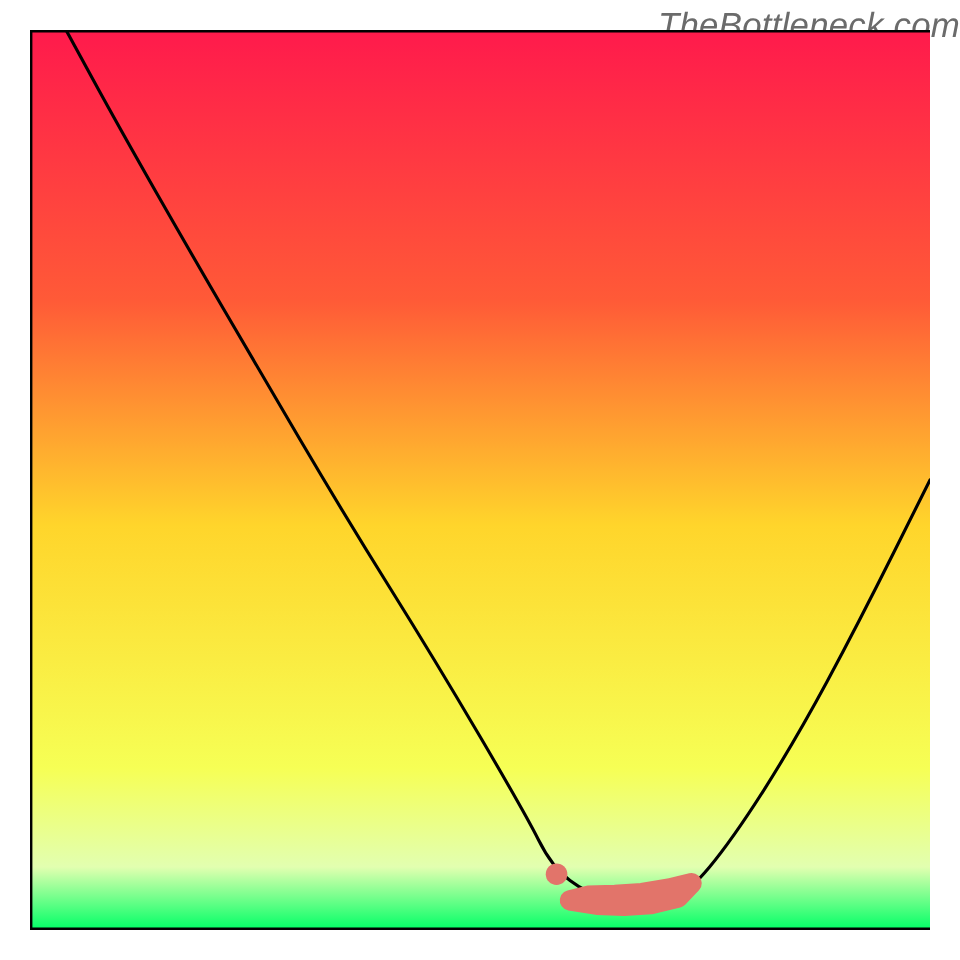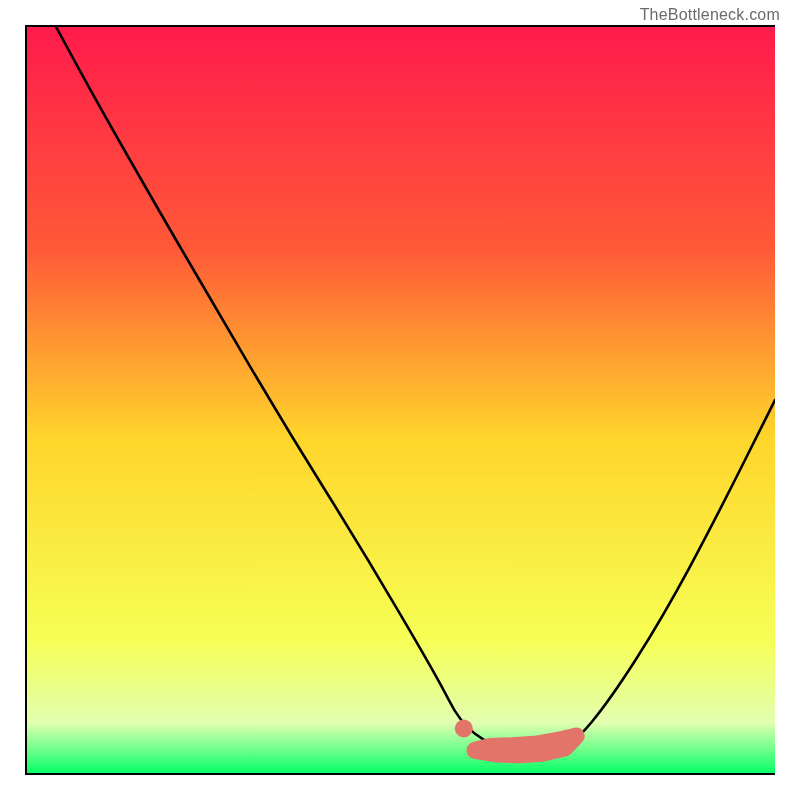--- a/index.html
+++ b/index.html
@@ -12,26 +12,27 @@
     overflow: hidden;
   }
   .root {
     position: relative;
     width: 800px;
     height: 800px;
   }
   .watermark {
     position: absolute;
     top: 6px;
-    right: 20px;
+    right: 0;
     color: #6b6b6b;
-    font-size: 16px;
+    font-size: 29px;
     font-weight: 500;
     letter-spacing: 0.2px;
     user-select: none;
+    font-style: italic;
   }
   .plot-wrap {
     position: absolute;
     left: 25px;
     top: 25px;
     width: 750px;
     height: 750px;
     box-sizing: border-box;
   }
   svg {

